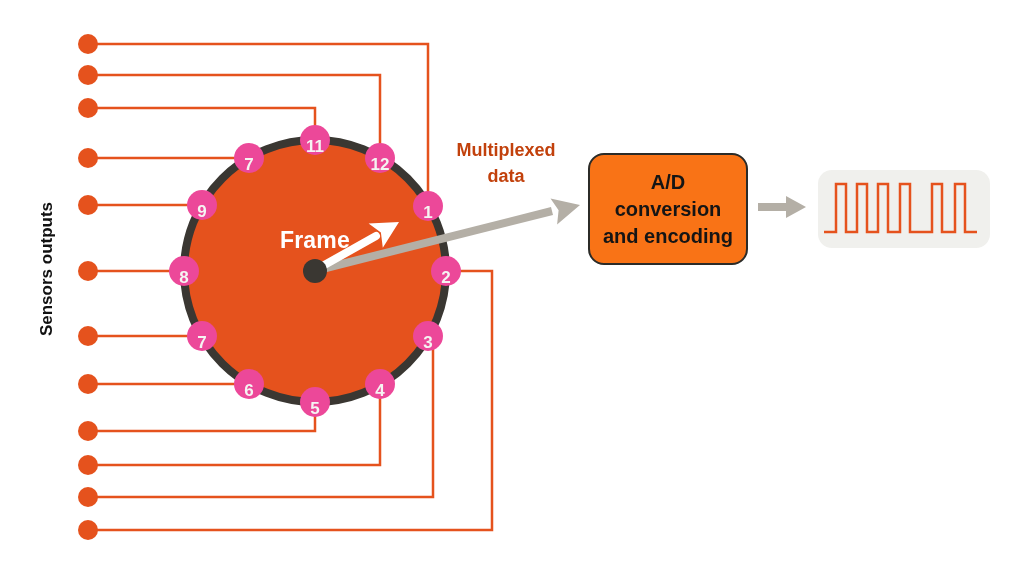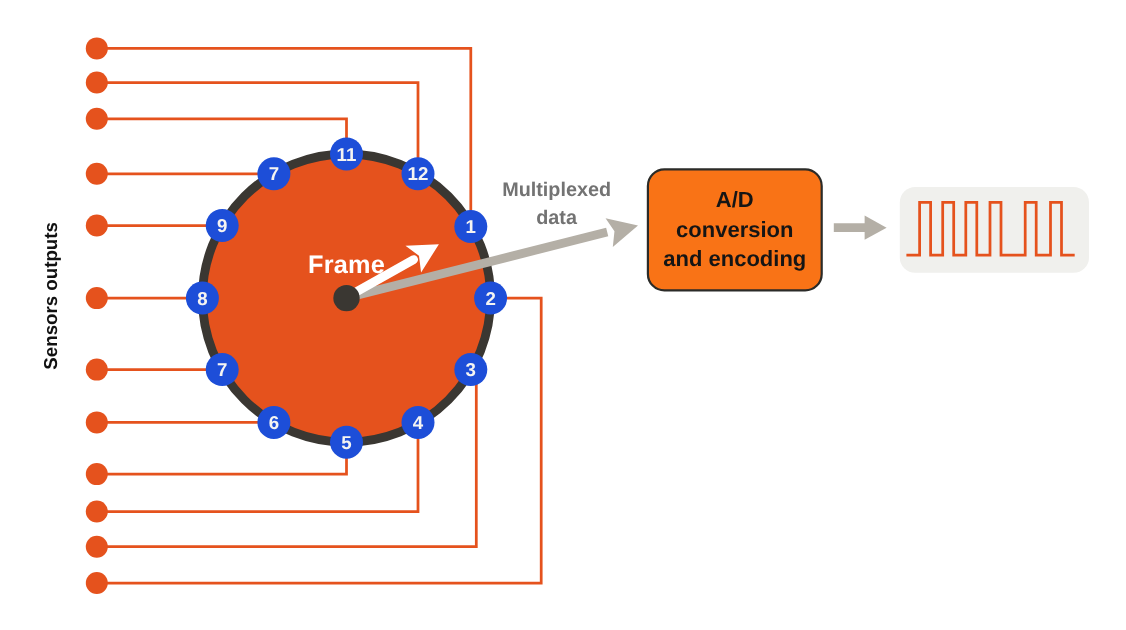--- a/index.html
+++ b/index.html
@@ -3,35 +3,35 @@
 <meta charset="utf-8">
 <style>
   html,body{margin:0;padding:0;background:#ffffff;}
   #stage{
     position:relative;width:1024px;height:573px;background:#ffffff;overflow:hidden;
     font-family:"Liberation Sans",sans-serif;
   }
   #diagram-svg{position:absolute;left:0;top:0;}
   .node{
     position:absolute;width:30px;height:30px;border-radius:50%;
-    background:#1d4ed8;color:#F5F4F2;display:flex;align-items:center;justify-content:center;
+    background:#ec4899;color:#F5F4F2;display:flex;align-items:flex-end;justify-content:center;
     font-weight:bold;font-size:17px;line-height:1;z-index:3;
   }
   .frame-label{
     position:absolute;left:255px;top:193px;width:120px;text-align:center;
     color:#ffffff;font-weight:bold;font-size:23px;z-index:2;letter-spacing:0.2px;margin-top:34px;
   }
   .sensors-label{
     position:absolute;left:-53px;top:258px;width:202px;height:22px;
     transform:rotate(-90deg);text-align:center;color:#111111;
     font-weight:bold;font-size:17px;z-index:2;
   }
   .mux-label{
     position:absolute;left:431px;top:137px;width:150px;text-align:center;
-    color:#737373;font-weight:bold;font-size:18px;line-height:1.45;z-index:2;margin-top:22px;
+    color:#c2410c;font-weight:bold;font-size:18px;line-height:1.45;z-index:2;
   }
   .ad-box{
     position:absolute;left:588px;top:153px;width:160px;height:112px;box-sizing:border-box;
     background:#f97316;border:2.5px solid #2B2B28;border-radius:16px;
     display:flex;flex-direction:column;align-items:center;justify-content:center;
     color:#151515;font-weight:bold;font-size:20px;line-height:1.35;text-align:center;z-index:2;
   }
   .signal-box{
     position:absolute;left:818px;top:170px;width:172px;height:78px;
     background:#F0F0ED;border-radius:14px;z-index:2;

